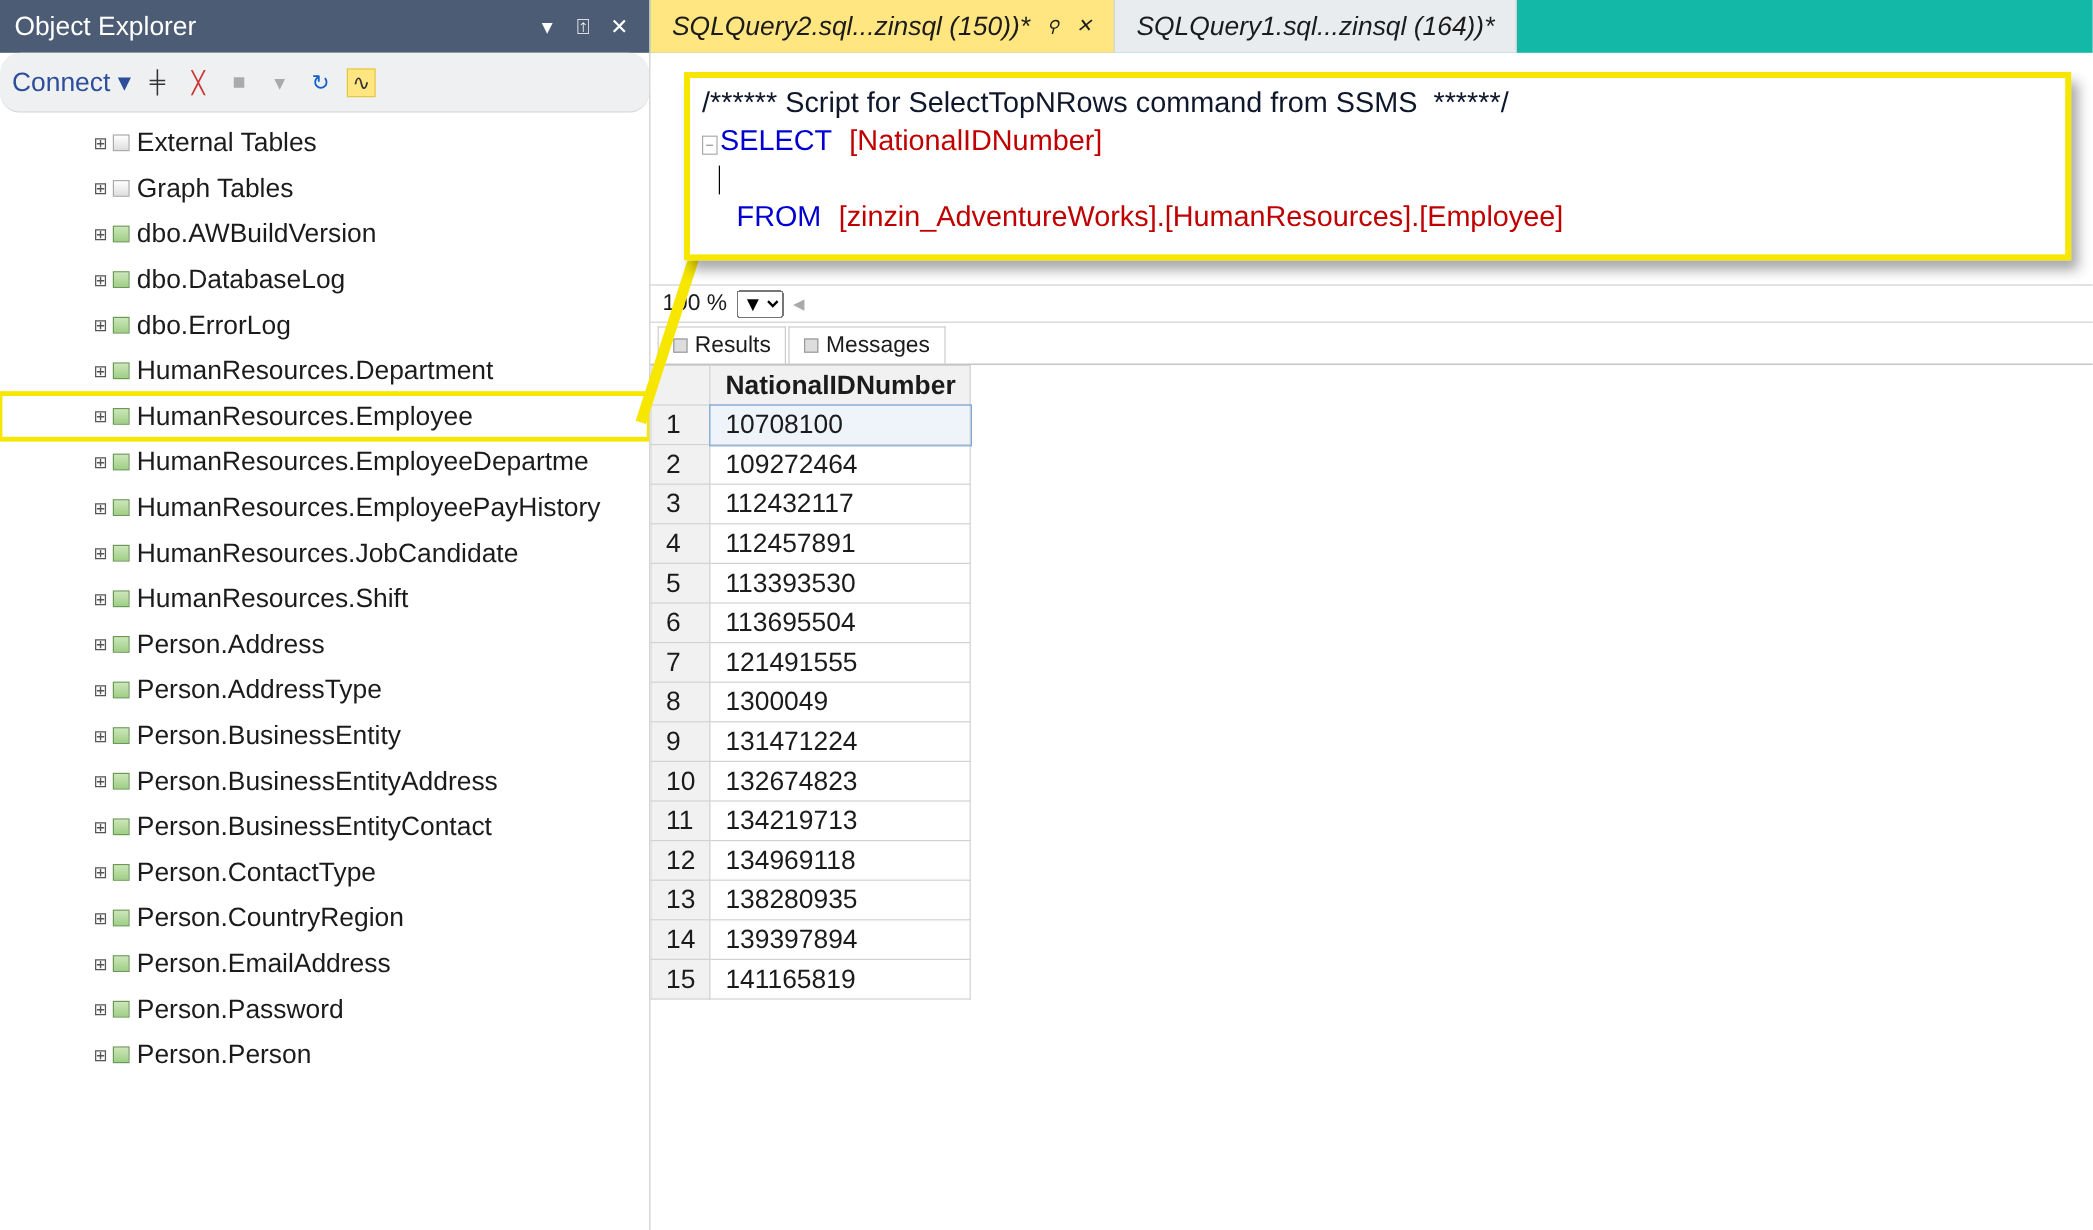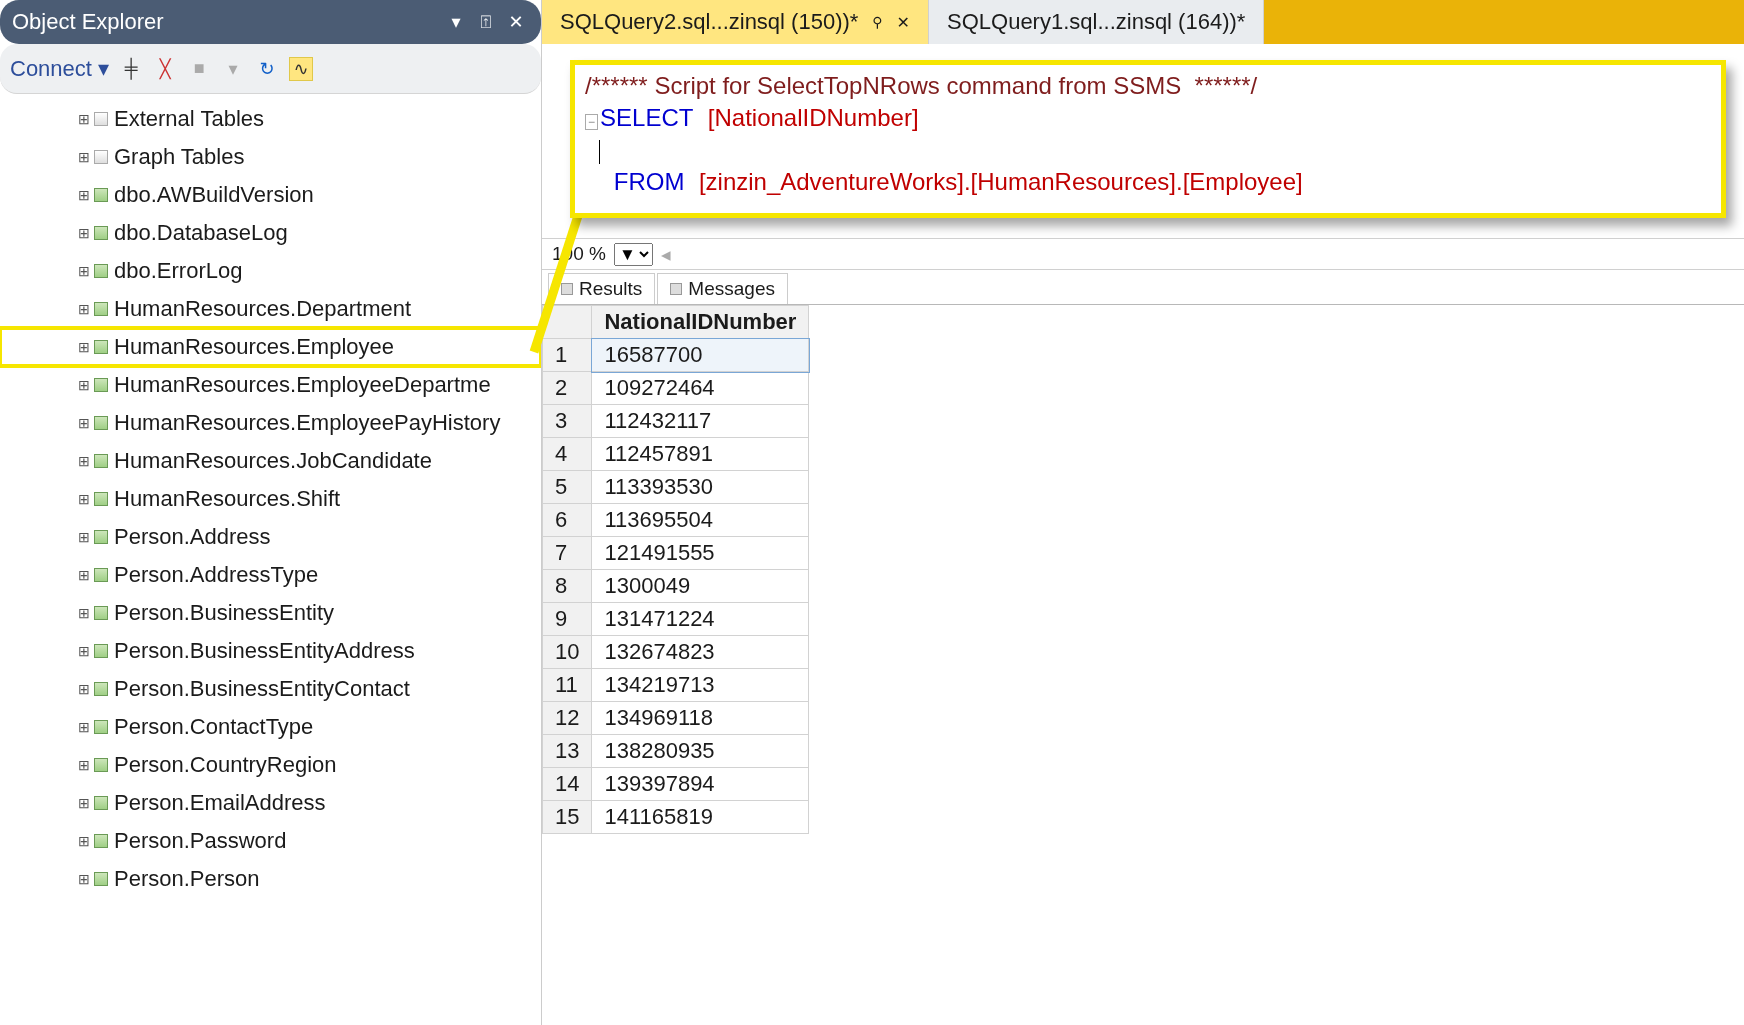--- a/index.html
+++ b/index.html
@@ -1,46 +1,46 @@
 <!DOCTYPE html>
 <html><head>
 <meta charset="utf-8">
 <style>
 * { margin: 0; padding: 0; box-sizing: border-box; font-family: "Segoe UI", Arial, sans-serif; }
 body { display: flex; width: 1744px; height: 1025px; background: #fff; overflow: hidden; font-size: 21px; color: #1b1b1b; }
 
 
 .left { width: 542px; display: flex; flex-direction: column; border-right: 1px solid #ccc; }
-.oe-title { background: #4b5c74; color: #fff; height: 44px; display: flex; align-items: center; padding: 0 12px; font-size: 22px; border-radius: 19px; }
+.oe-title { background: #4b5c74; color: #fff; height: 44px; display: flex; align-items: center; padding: 0 12px; font-size: 22px; }
 .oe-title .spacer { flex: 1; }
 .oe-title .ico { width: 26px; text-align: center; margin-left: 4px; font-size: 18px; cursor: pointer; }
 .toolbar { height: 50px; background: #eef0f2; display: flex; align-items: center; padding: 0 10px; gap: 10px; border-bottom: 1px solid #d5d5d5; border-radius: 17px; }
 .toolbar .connect { color: #2d4e9b; font-size: 22px; cursor: pointer; }
 .toolbar .tico { width: 24px; height: 24px; display: flex; align-items: center; justify-content: center; color: #333; font-size: 18px; cursor: pointer; }
 .toolbar .tico.pulse { background: #ffe680; border: 1px solid #e0c84a; }
 .tree { flex: 1; overflow: hidden; padding-top: 6px; }
 .tree-item { display: flex; align-items: center; height: 38px; padding-left: 78px; white-space: nowrap; font-size: 22px; cursor: default; }
 .tree-item .expander { font-size: 14px; color: #555; margin-right: 4px; width: 12px; }
 .tree-item .tbl-ico { width: 14px; height: 14px; background: linear-gradient(#cde6ba,#9fcf85); border: 1px solid #6a9a55; margin-right: 6px; }
 .tree-item.folder .tbl-ico { background: linear-gradient(#fff,#dedede); border: 1px solid #aaa; }
 .tree-item.highlight { outline: 4px solid #f6e600; outline-offset: -2px; }
 
 
 .right { flex: 1; display: flex; flex-direction: column; position: relative; }
-.tabs { height: 44px; display: flex; align-items: stretch; background: #eab308; }
+.tabs { height: 44px; display: flex; align-items: stretch; background: #14b8a6; font-style: italic; }
 .tab { display: flex; align-items: center; padding: 0 18px; gap: 14px; font-size: 22px; border-right: 1px solid #d0d0d0; background: #e9ecef; cursor: pointer; }
 .tab.active { background: #ffe680; }
 .tab .pin { font-size: 14px; }
 .tab .close { font-size: 16px; }
 
 .editor-wrap { position: relative; padding: 16px 18px 20px 28px; }
 .editor-box { border: 5px solid #f6e600; background: #fff; padding: 6px 10px 14px 10px; box-shadow: 6px 8px 10px rgba(0,0,0,.35); font-family: Consolas, "Courier New", monospace; font-size: 24px; line-height: 30px; white-space: pre; }
 .editor-box .kw { color: #0000d0; }
 .editor-box .br { color: #c00000; }
-.editor-box .comment { color: #7f1d1d; }
+.editor-box .comment { color: #0f172a; }
 .editor-box .collapse { color: #888; border: 1px solid #aaa; font-size: 12px; padding: 0 2px; margin-right: 2px; }
 .cursor { display: inline-block; width: 1px; height: 24px; background: #000; vertical-align: middle; }
 
 .zoom-row { height: 32px; display: flex; align-items: center; gap: 8px; padding-left: 10px; border-top: 1px solid #d0d0d0; border-bottom: 1px solid #d0d0d0; font-size: 19px; }
 .zoom-row select { font-size: 17px; }
 
 .result-tabs { height: 34px; display: flex; align-items: flex-end; padding-left: 6px; gap: 2px; font-size: 19px; }
 .rtab { padding: 4px 12px; border: 1px solid #ccc; border-bottom: none; background: #fff; display: flex; align-items: center; gap: 6px; cursor: pointer; }
 .rtab .smico { width: 12px; height: 12px; background: #ddd; border: 1px solid #999; }
 
@@ -232,21 +232,21 @@
     <table id="grid-table">
       <thead>
           <tr>
         <th class="rowhdr"></th>
         <th>NationalIDNumber</th>
       </tr>
         </thead>
       <tbody id="grid-body">
           <tr>
             <td class="rownum">1</td>
-            <td class="sel">16587700</td>
+            <td class="sel">10708100</td>
           </tr>
           <tr>
             <td class="rownum">2</td>
             <td>109272464</td>
           </tr>
           <tr>
             <td class="rownum">3</td>
             <td>112432117</td>
           </tr>
           <tr>

